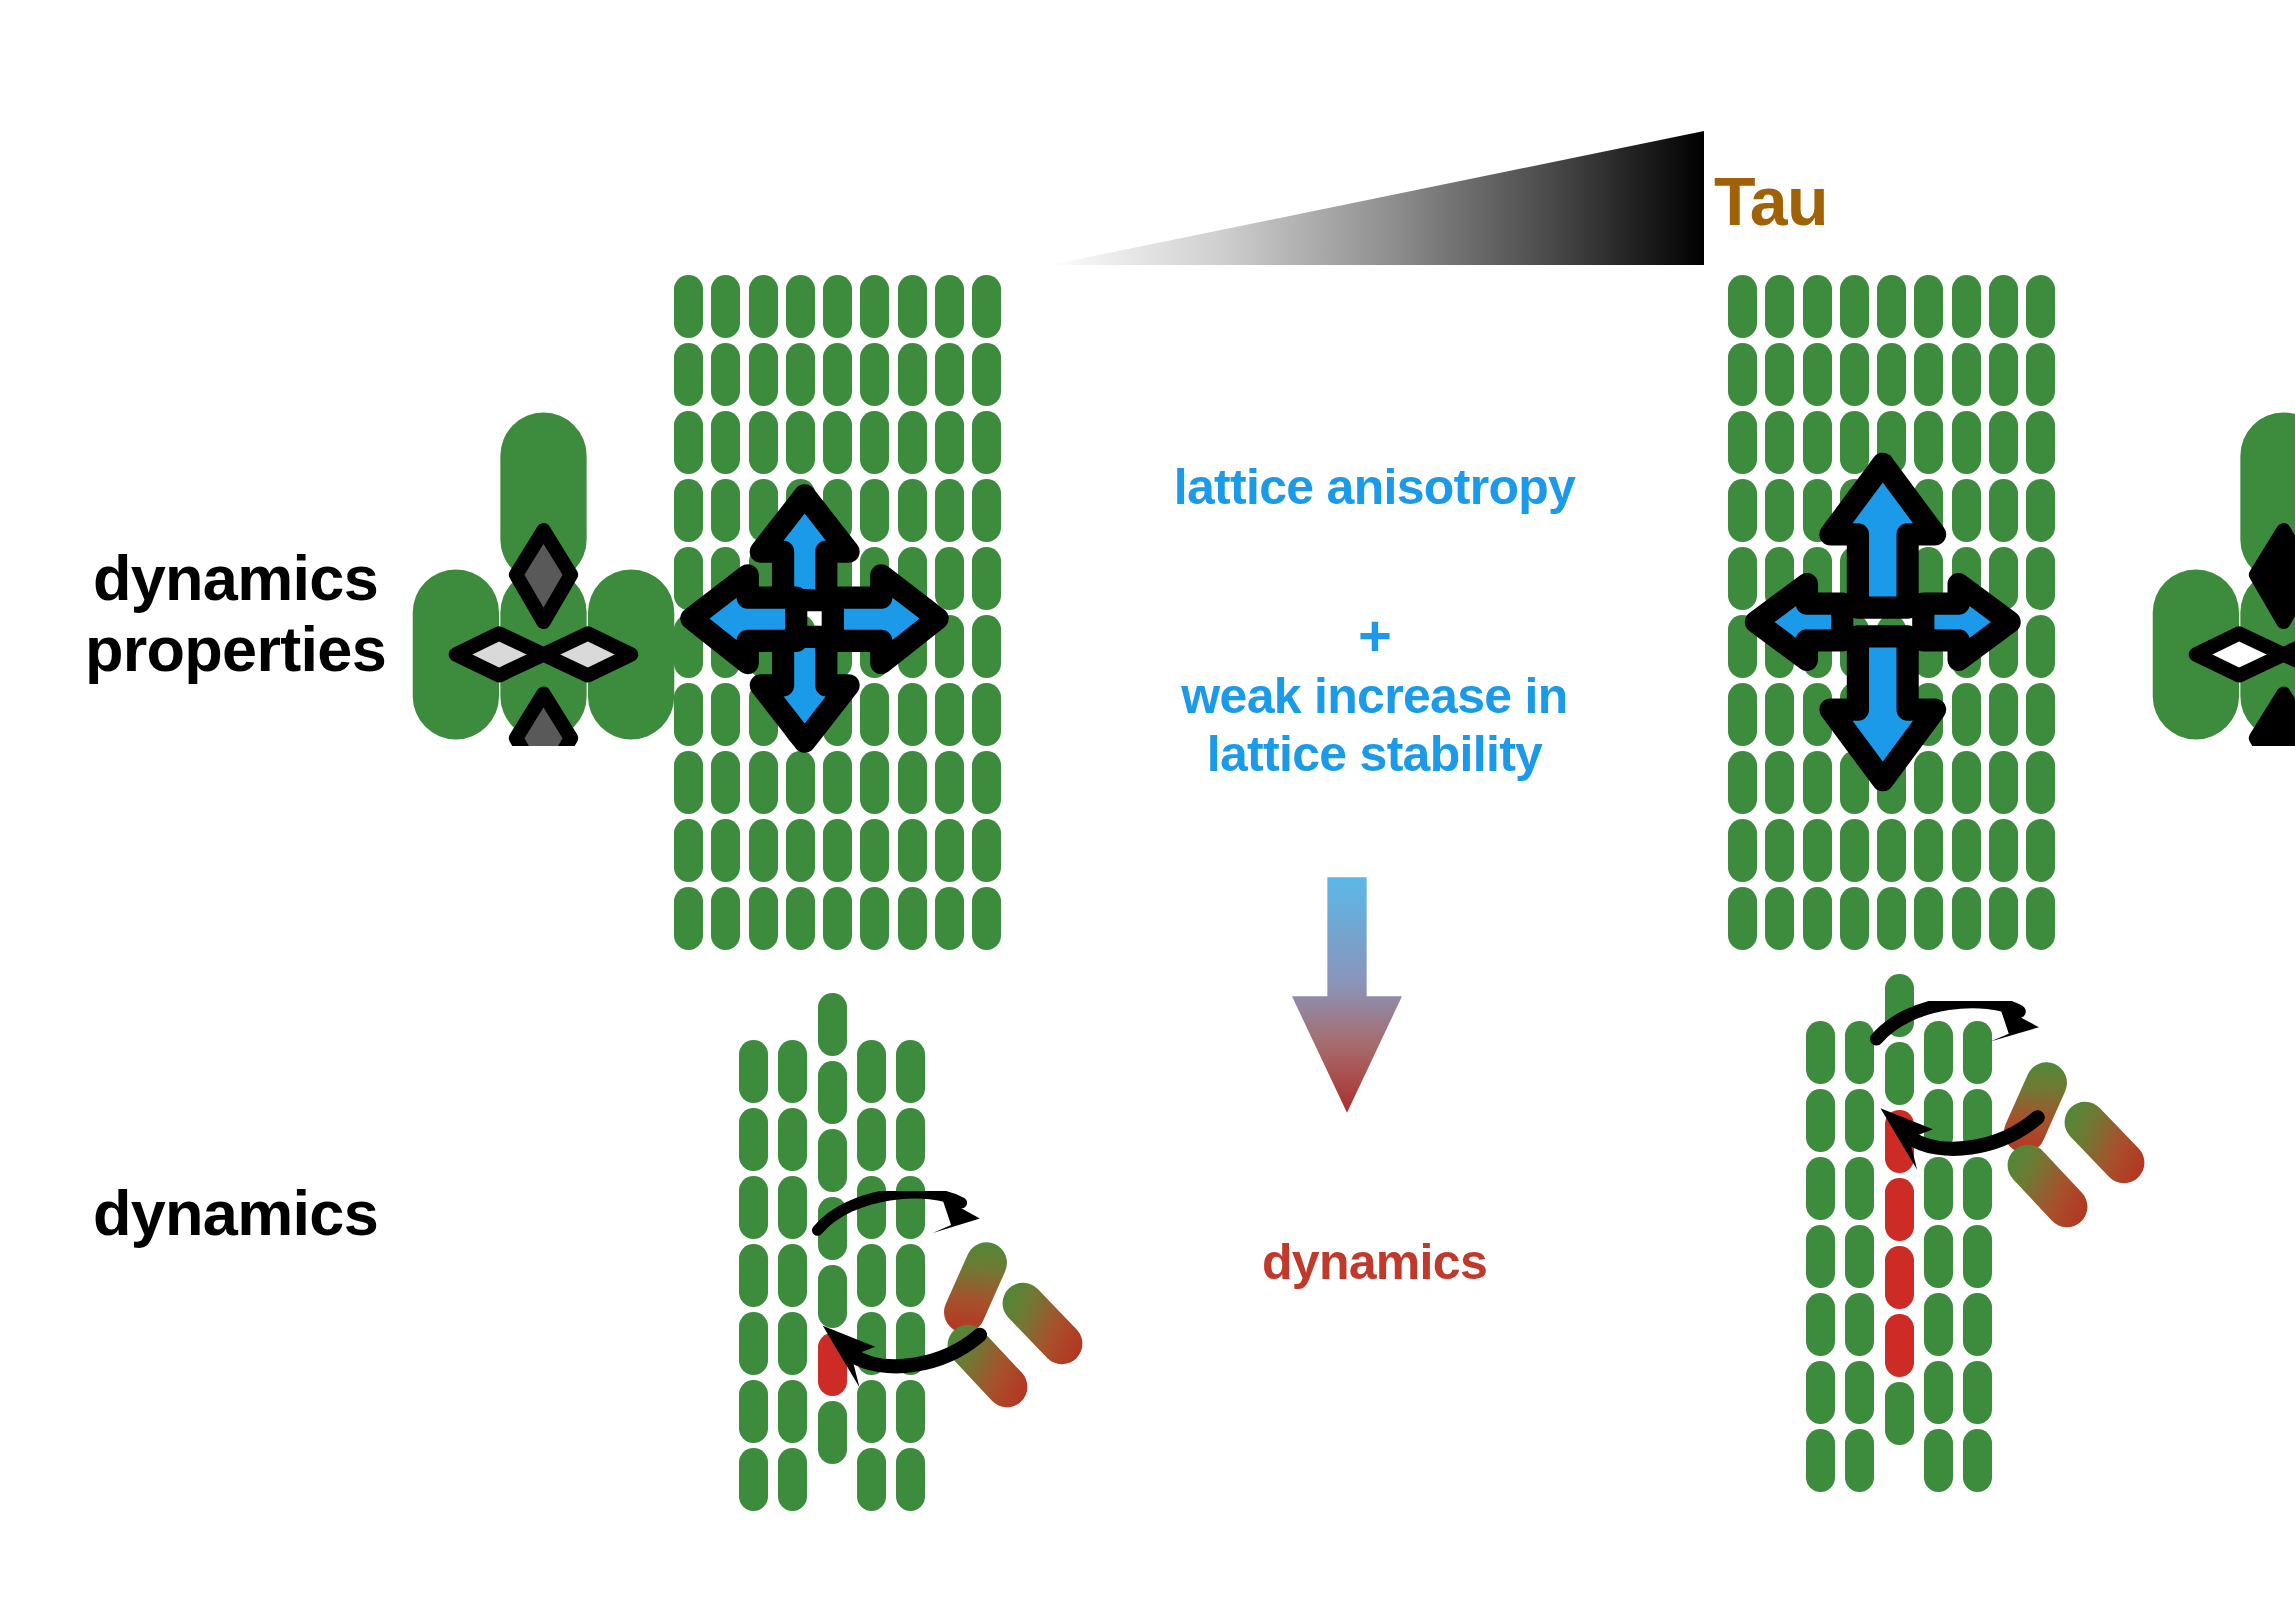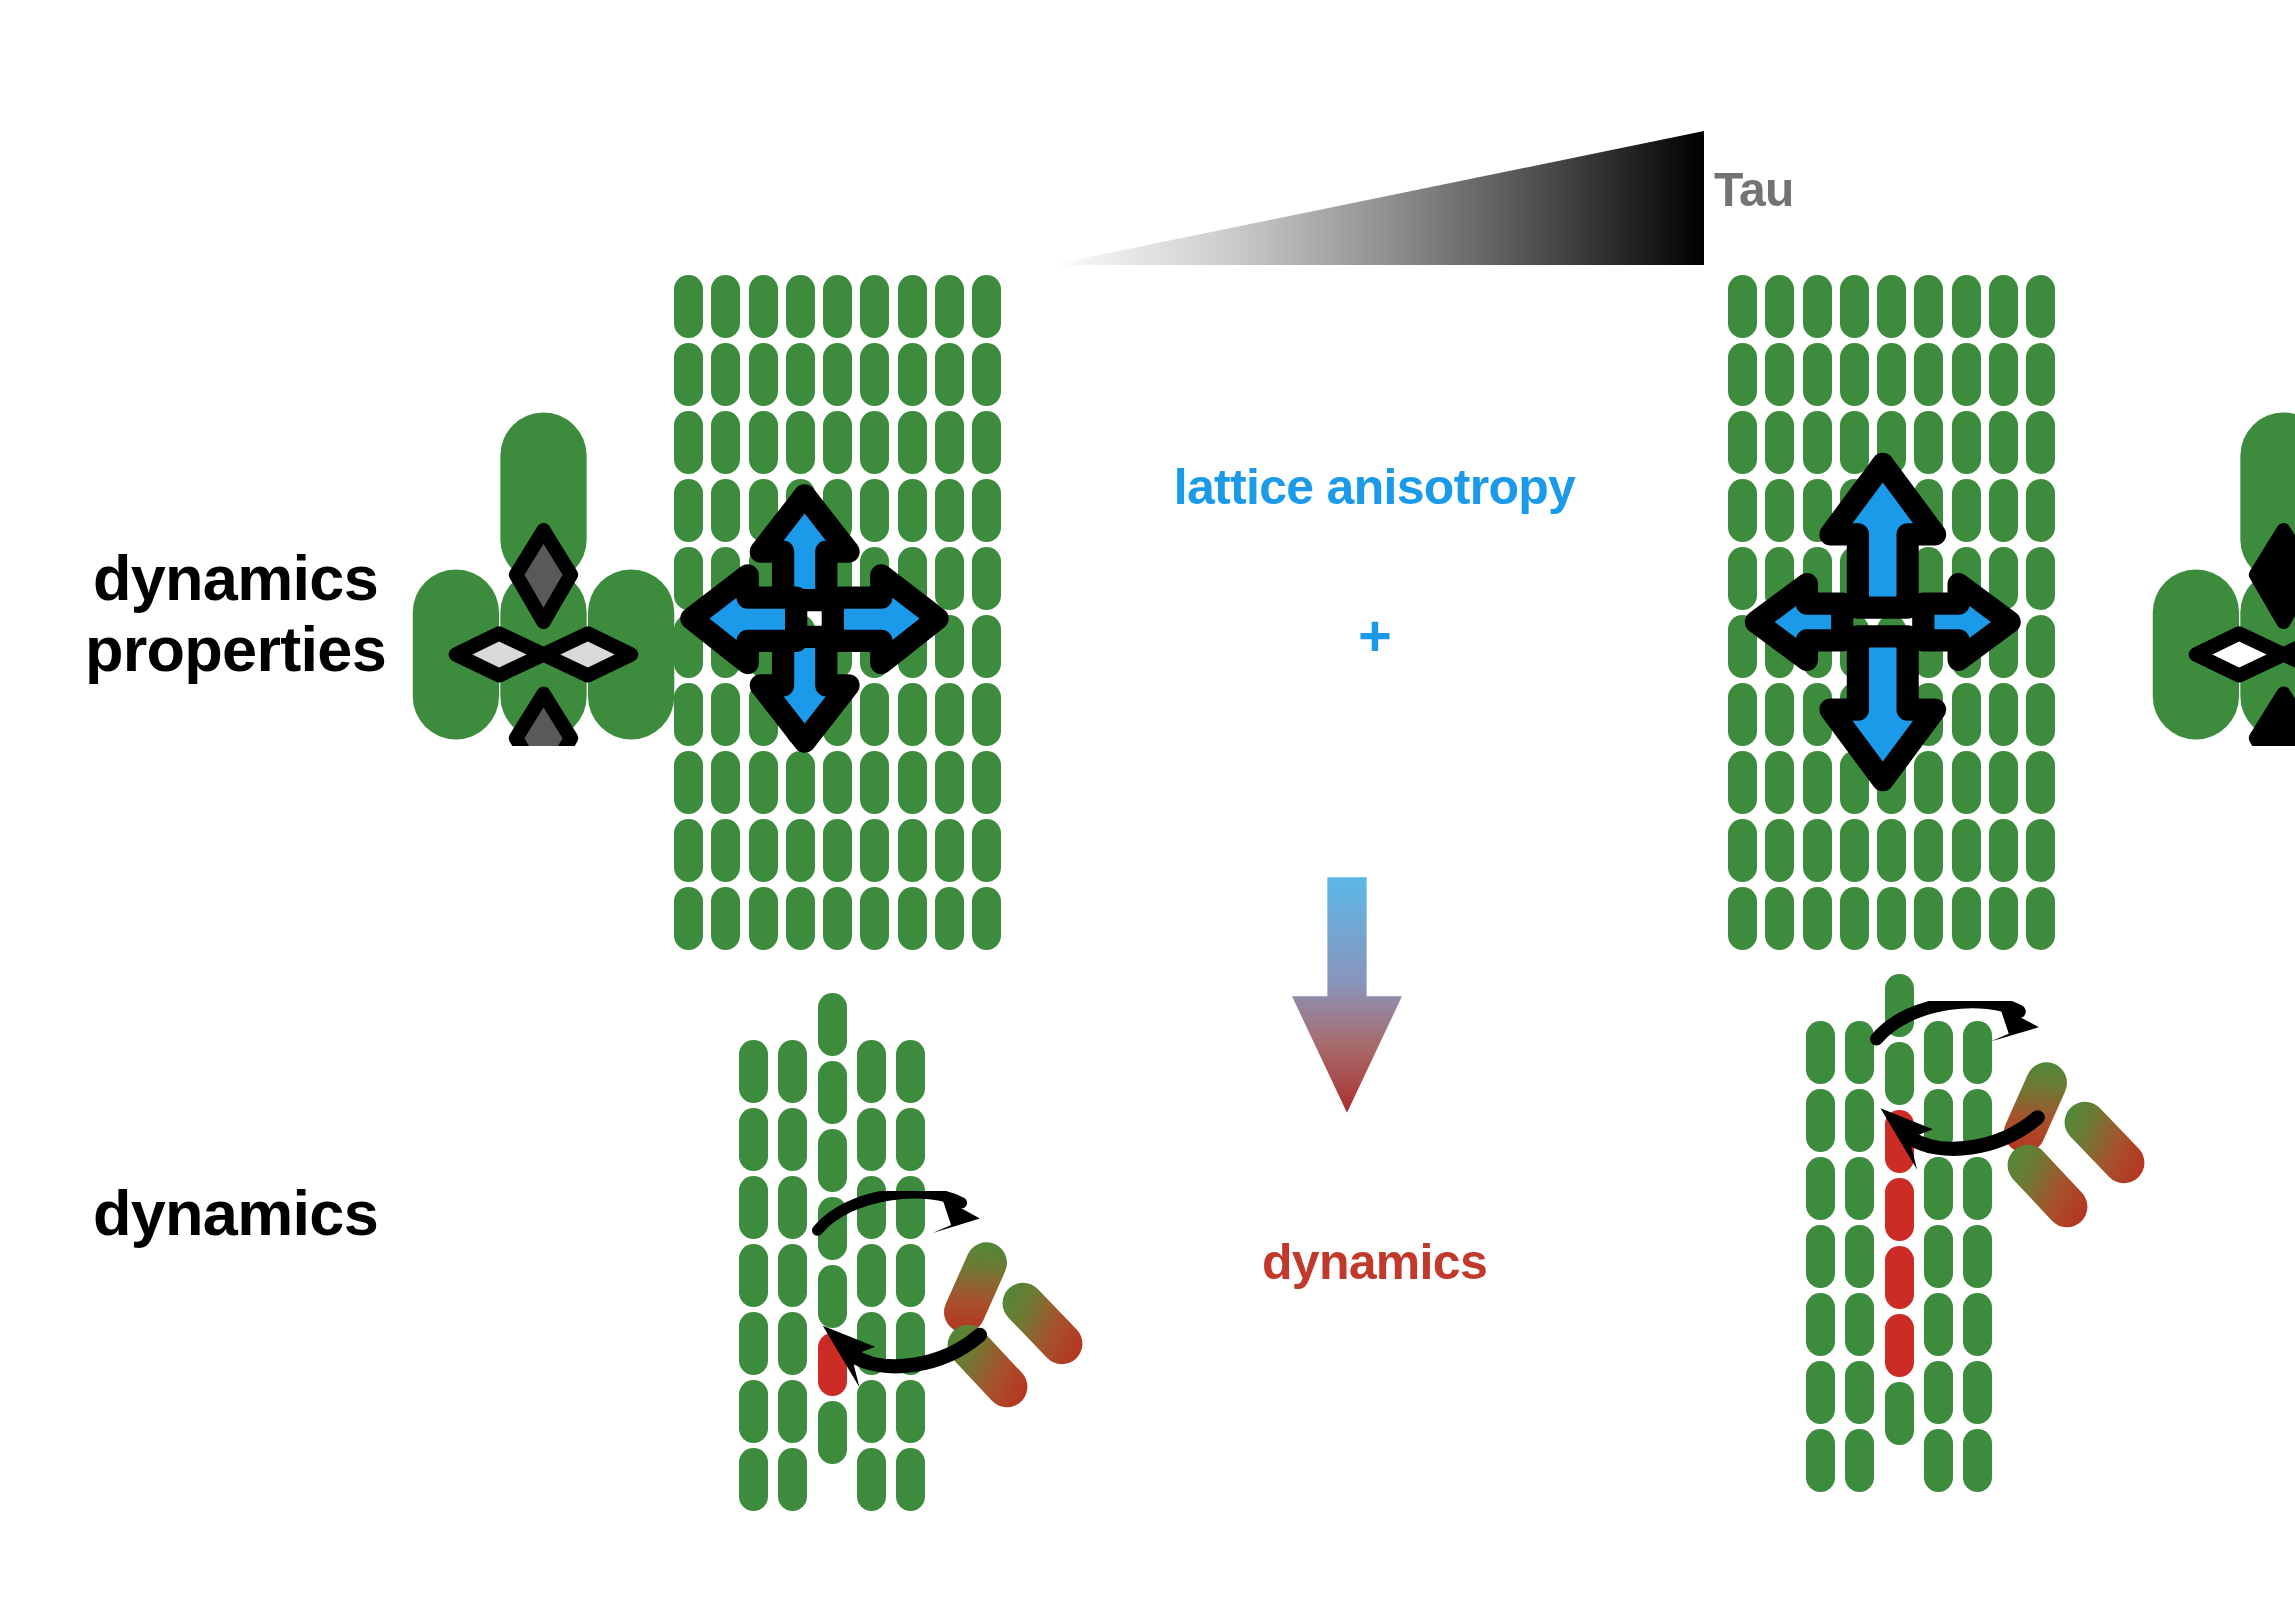--- a/index.html
+++ b/index.html
@@ -11,21 +11,21 @@
   .rowlabel{position:absolute;text-align:center;font-weight:bold;color:#000;
             line-height:1.12;letter-spacing:-0.7px;}
   #label-lattice{left:26px;top:543px;width:419px;font-size:63px;}
   #label-defect{left:26px;top:1178px;width:419px;font-size:63px;}
 
   
   #tau-wedge{position:absolute;left:1050px;top:131px;width:654px;height:134px;
              background:linear-gradient(to right,#ffffff 0%,#f2f2f2 6%,#cfcfcf 26%,#8f8f8f 52%,#454545 78%,#000000 100%);
              -webkit-clip-path:polygon(0% 100%,100% 0%,100% 100%);
              clip-path:polygon(0% 100%,100% 0%,100% 100%);}
-  #tau-label{position:absolute;left:1714px;top:162px;font-size:48px;font-weight:bold;color:#737373;letter-spacing:-0.7px;}
+  #tau-label{position:absolute;left:1714px;top:162px;font-size:68px;font-weight:bold;color:#a16207;letter-spacing:-0.7px;}
 
   
   .centertext{position:absolute;text-align:center;font-weight:bold;line-height:1.16;letter-spacing:-0.7px;}
   #txt-aniso{left:1067px;top:458px;width:615px;font-size:50px;color:#1a9ae8;}
   #txt-plus{left:1067px;top:602px;width:615px;font-size:58px;color:#1a9ae8;}
   #txt-stab{left:1067px;top:667px;width:615px;font-size:50px;color:#1a9ae8;}
   #txt-turnover{left:1067px;top:1233px;width:615px;font-size:50px;color:#c0392b;}
 
   
   #big-arrow{position:absolute;left:1292px;top:877px;width:110px;height:236px;}
@@ -55,20 +55,24 @@
     <div>dynamics</div>
   </div>
 
   <div id="tau-wedge"></div>
   <div id="tau-label">Tau</div>
 
   <div id="txt-aniso" class="centertext">
     <div>lattice anisotropy</div>
   </div>
   <div id="txt-plus" class="centertext">+</div>
+  <div id="txt-stab" class="centertext">
+    <div>weak increase in</div>
+    <div>lattice stability</div>
+  </div>
   <div id="txt-turnover" class="centertext">
     <div>dynamics</div>
   </div>
 
   <svg id="big-arrow" viewBox="0 0 168 360">
     <defs>
       <linearGradient id="gradBigArrow" x1="0" y1="0" x2="0" y2="1">
         <stop offset="0%" stop-color="#5bb8e8"></stop>
         <stop offset="45%" stop-color="#8a94ba"></stop>
         <stop offset="72%" stop-color="#a76a6a"></stop>

